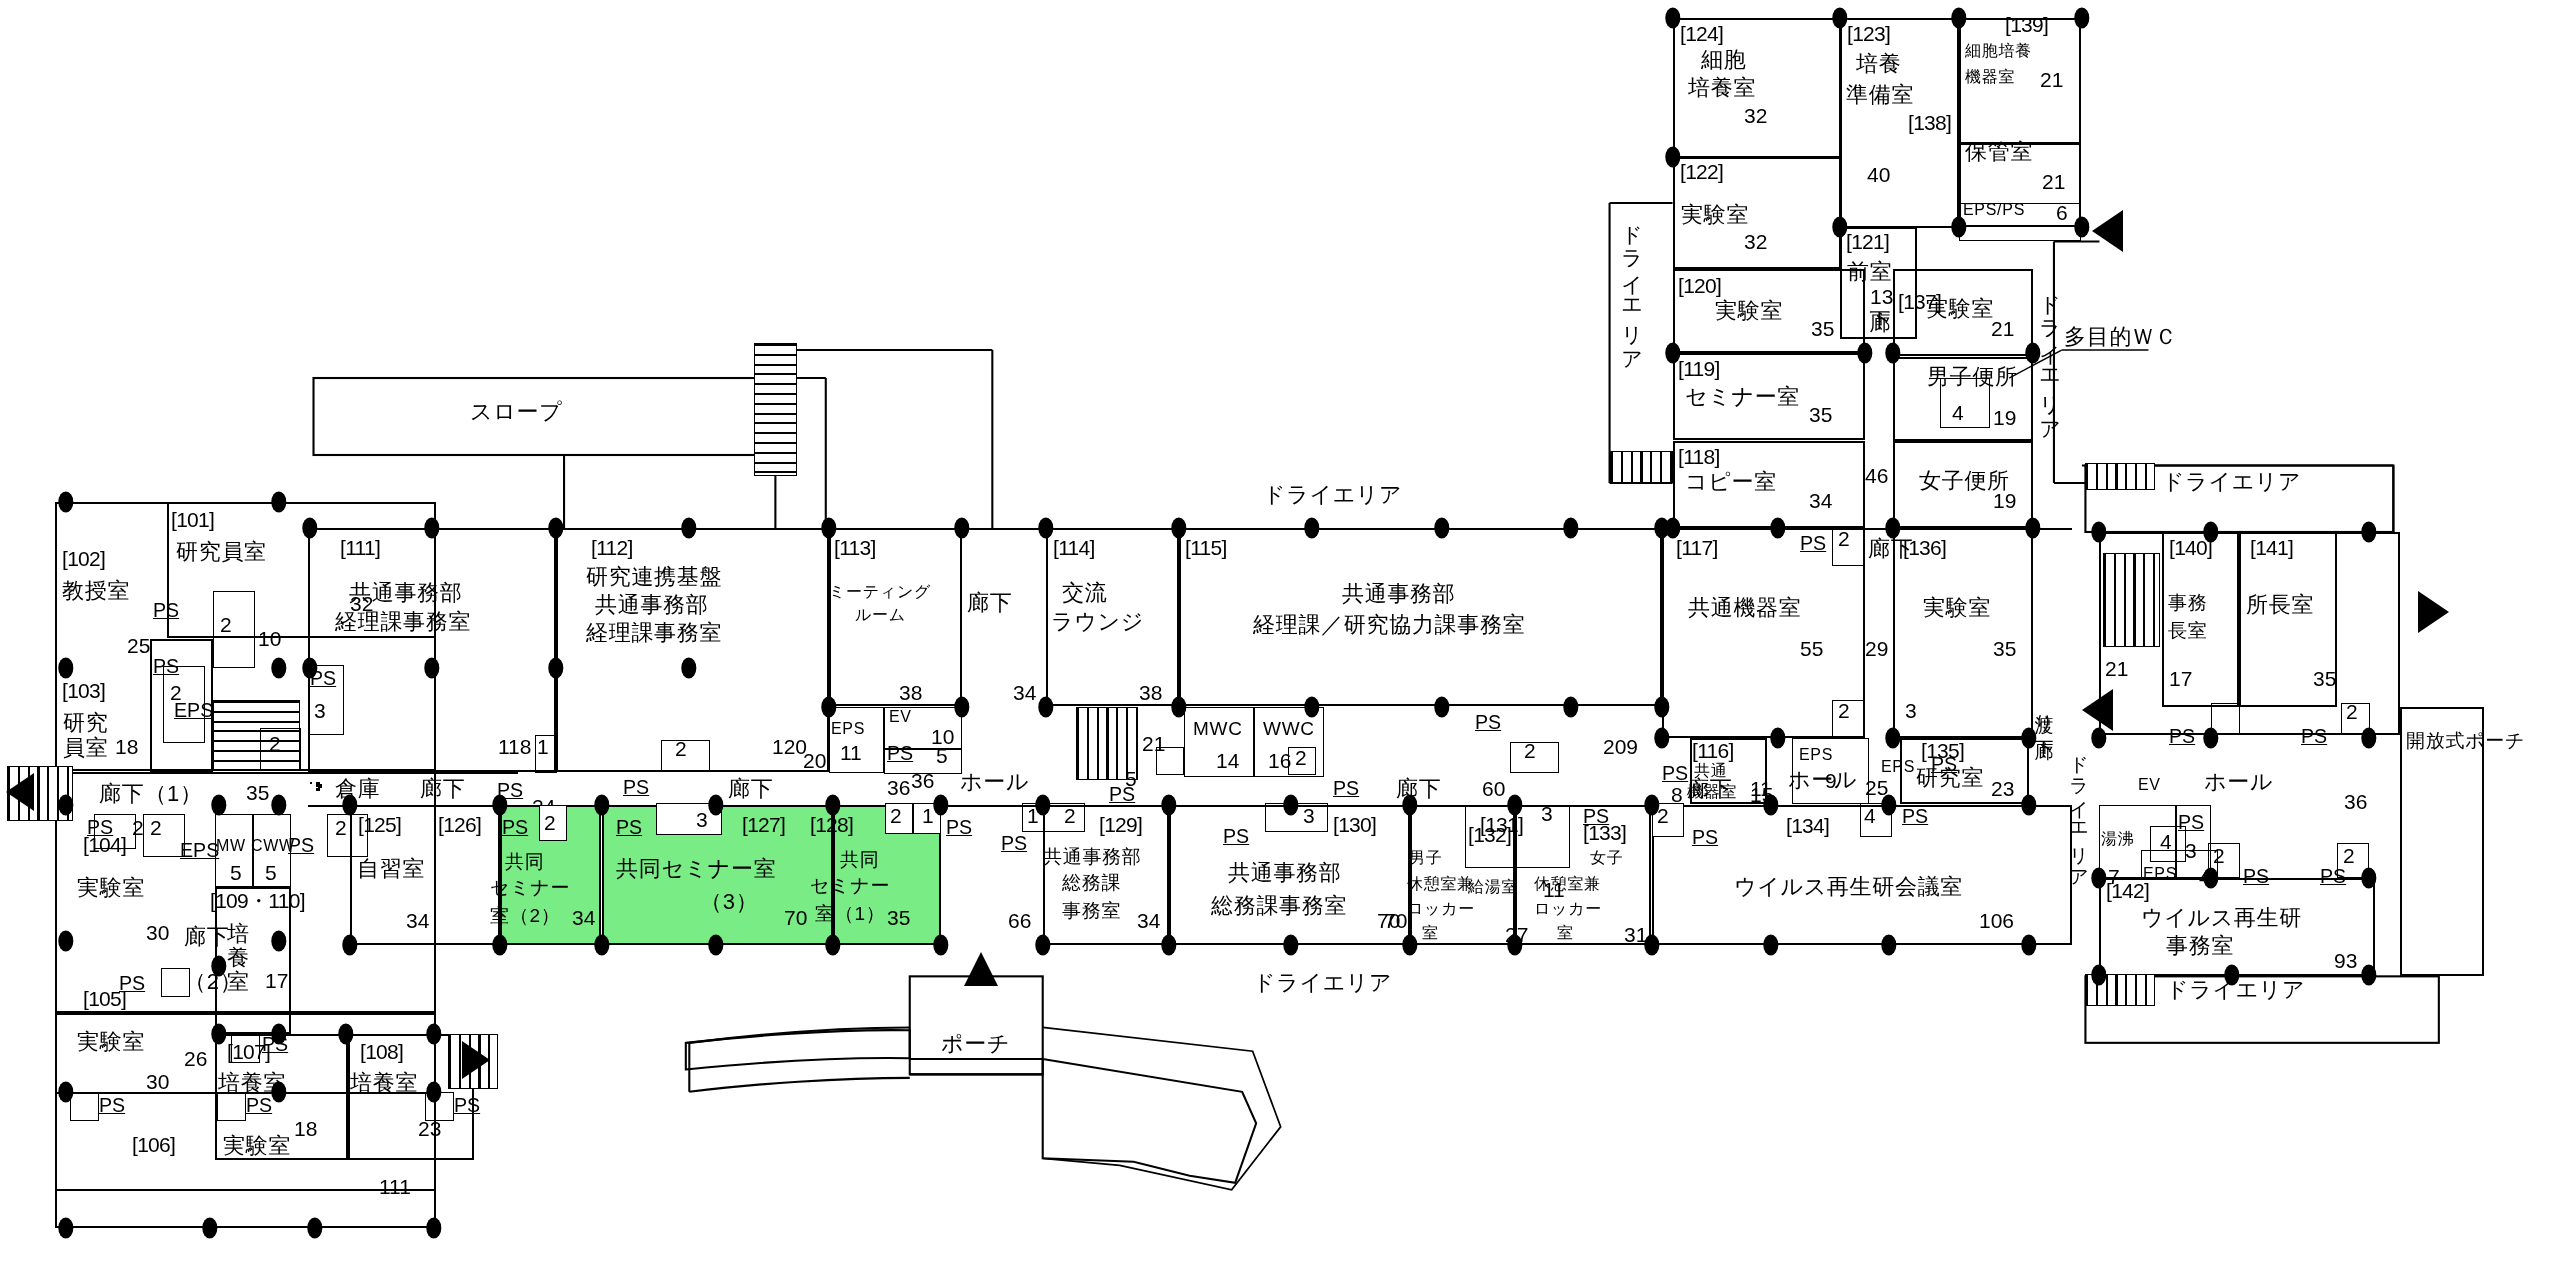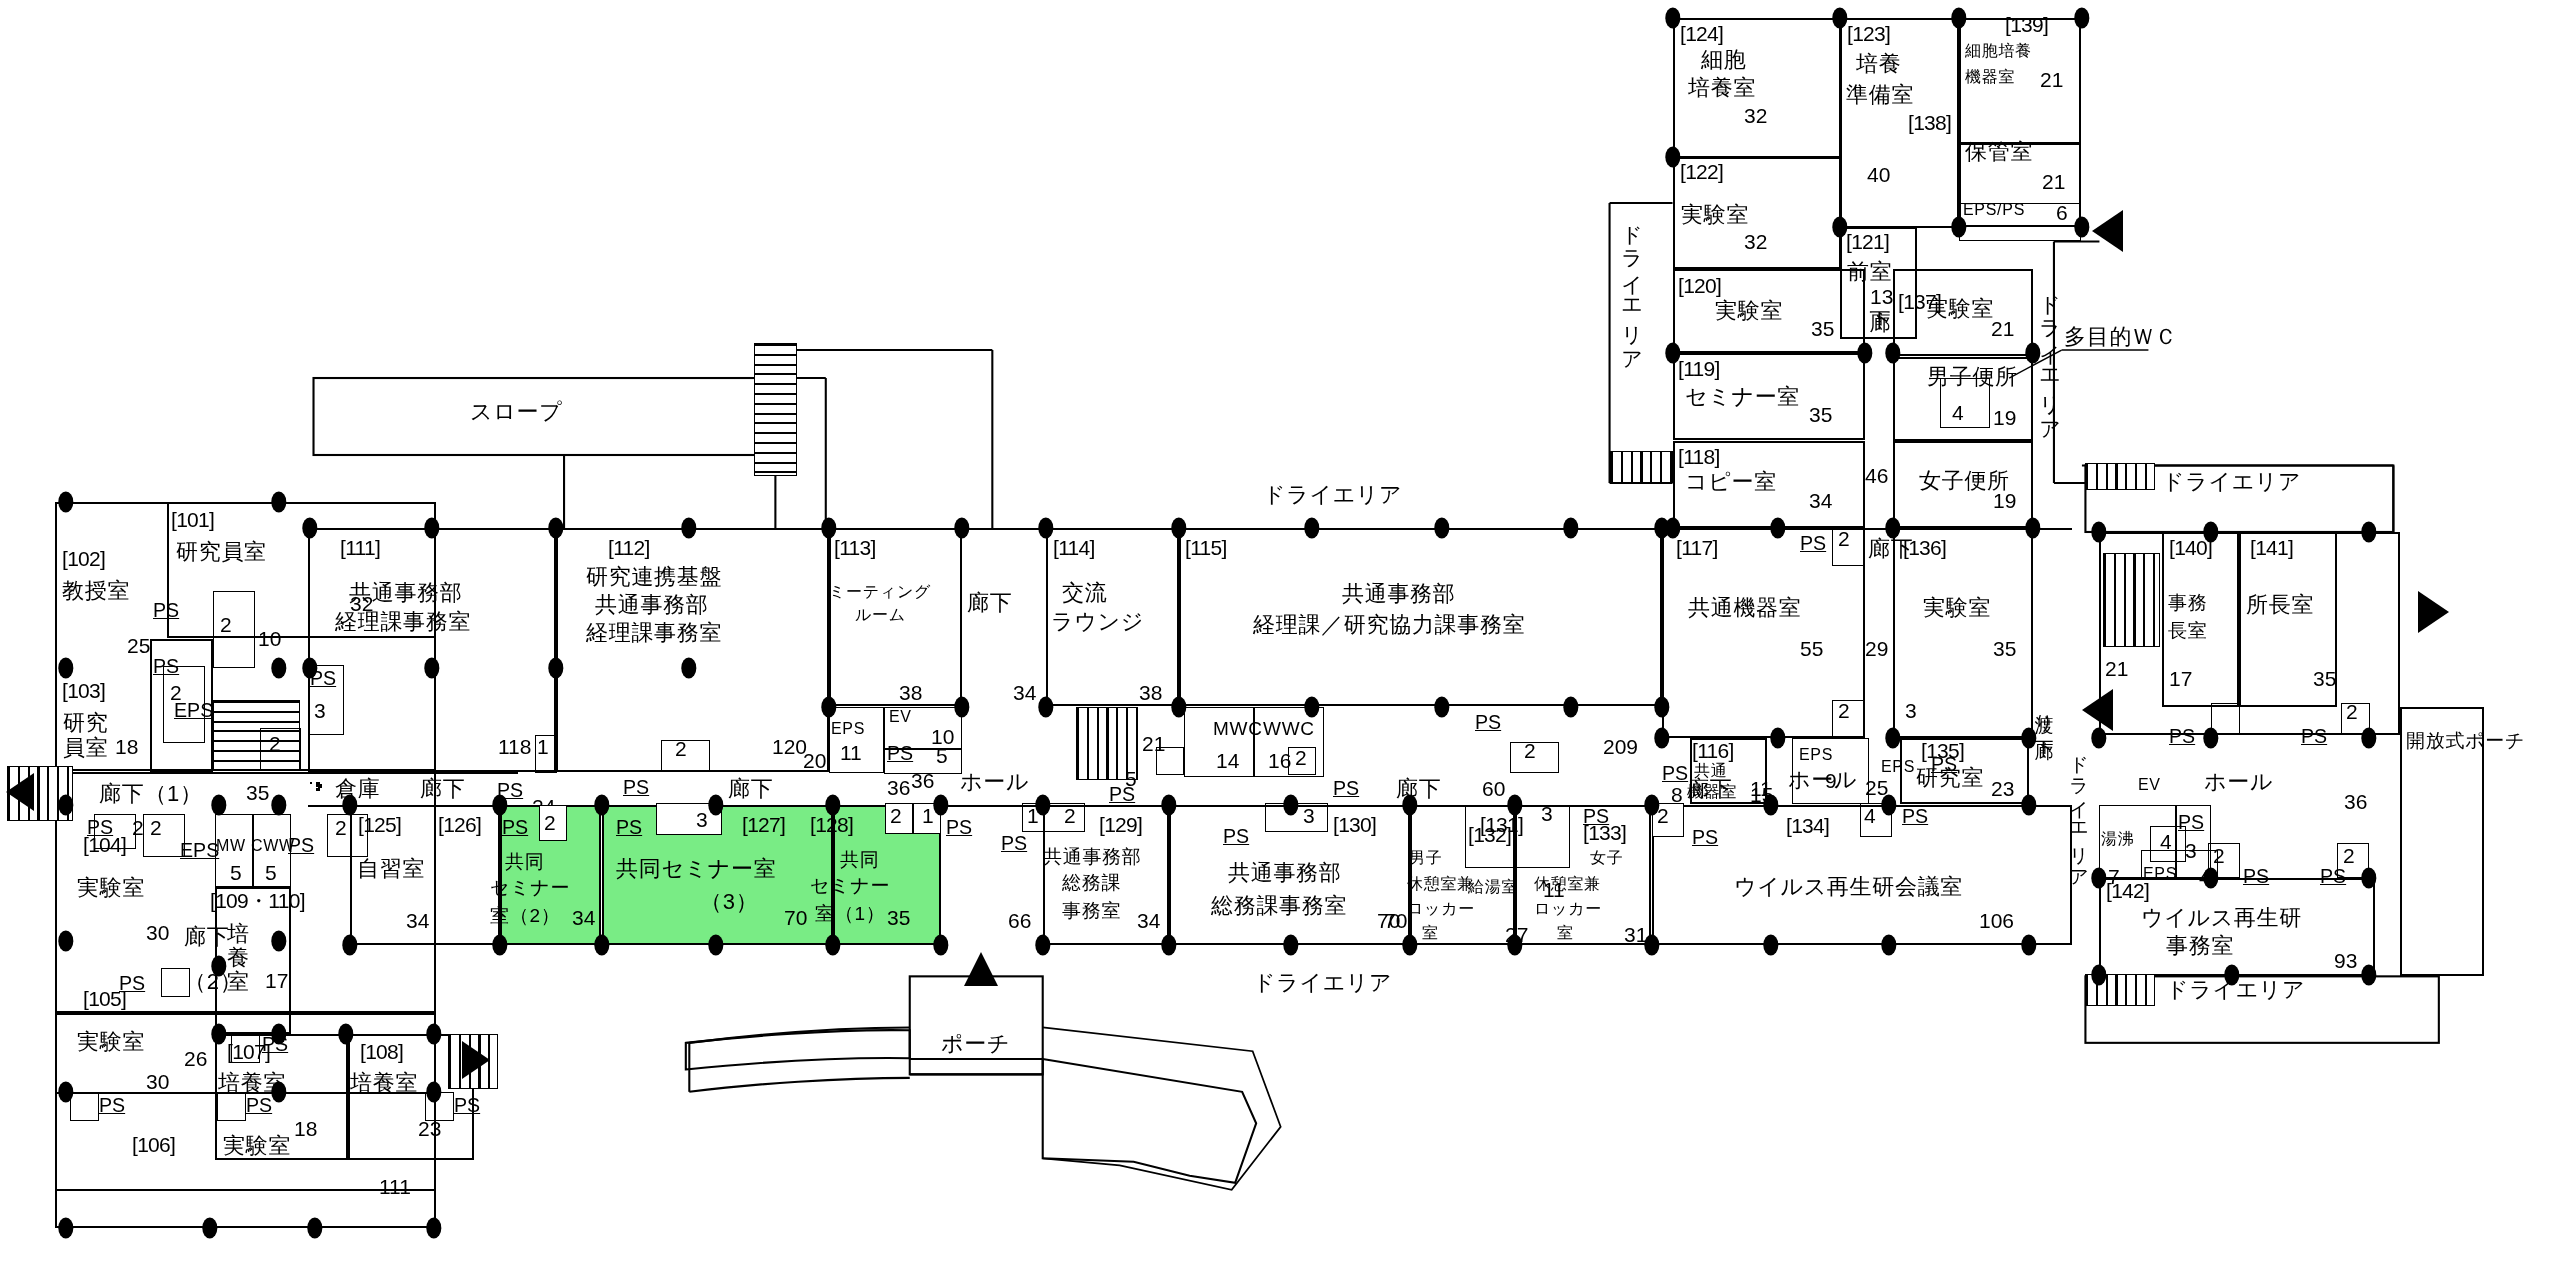--- a/index.html
+++ b/index.html
@@ -229,21 +229,21 @@
   <div class="rm thin" style="left:308px;top:665px;width:36px;height:70px;"></div>
   <div class="lbl ps" style="left:310px;top:668px;">PS</div>
   <div class="lbl num" style="left:314px;top:700px;">3</div>
 
   <div class="rm thin" style="left:535px;top:735px;width:22.4px;height:38px;"></div>
   <div class="lbl num" style="left:537px;top:736px;">1</div>
   <div class="lbl ps" style="left:497px;top:780px;">PS</div>
   <div class="lbl num" style="left:532px;top:796px;">24</div>
 
   <div class="rm" style="left:556px;top:528px;width:273px;height:244px;"></div>
-  <div class="lbl id" style="left:608px;top:537px;">[112]</div>
+  <div class="lbl id" style="left:591px;top:537px;">[112]</div>
   <div class="lbl nm" style="left:586px;top:565px;">研究連携基盤</div>
   <div class="lbl nm" style="left:595px;top:593px;">共通事務部</div>
   <div class="lbl nm" style="left:586px;top:621px;">経理課事務室</div>
   <div class="lbl num" style="left:772px;top:736px;">120</div>
   <div class="rm thin" style="left:661px;top:740px;width:49px;height:31px;"></div>
   <div class="lbl num" style="left:675px;top:738px;">2</div>
   <div class="lbl ps" style="left:623px;top:777px;">PS</div>
   <div class="lbl nm" style="left:728px;top:777px;">廊下</div>
   <div class="lbl nm" style="left:420px;top:777px;">廊下</div>
   <div class="lbl nm" style="left:335px;top:777px;">倉庫</div>
@@ -280,21 +280,21 @@
   <div class="lbl num" style="left:1139px;top:682px;">38</div>
 
   <div class="stairsv" style="left:1076px;top:707px;width:62px;height:73px;"></div>
   <div class="lbl num" style="left:1142px;top:733px;">21</div>
   <div class="lbl num" style="left:1125px;top:768px;">5</div>
   <div class="lbl ps" style="left:1109px;top:784px;">PS</div>
   <div class="rm thin" style="left:1156px;top:747px;width:28px;height:28px;"></div>
 
   <div class="rm thin" style="left:1184px;top:707px;width:70px;height:70px;"></div>
   <div class="rm thin" style="left:1254px;top:707px;width:70px;height:70px;"></div>
-  <div class="lbl nm sm" style="left:1193px;top:719px;margin-left:20px;">MWC</div>
+  <div class="lbl nm sm" style="left:1193px;top:719px;">MWC</div>
   <div class="lbl nm sm" style="left:1263px;top:719px;">WWC</div>
   <div class="lbl num" style="left:1216px;top:750px;">14</div>
   <div class="lbl num" style="left:1268px;top:750px;">16</div>
   <div class="rm thin" style="left:1288px;top:747px;width:28px;height:28px;"></div>
   <div class="lbl num" style="left:1295px;top:747px;">2</div>
   <div class="lbl ps" style="left:1333px;top:778px;">PS</div>
 
   <div class="rm" style="left:1179px;top:528px;width:483px;height:178px;"></div>
   <div class="lbl id" style="left:1185px;top:537px;">[115]</div>
   <div class="lbl nm" style="left:1342px;top:582px;">共通事務部</div>

